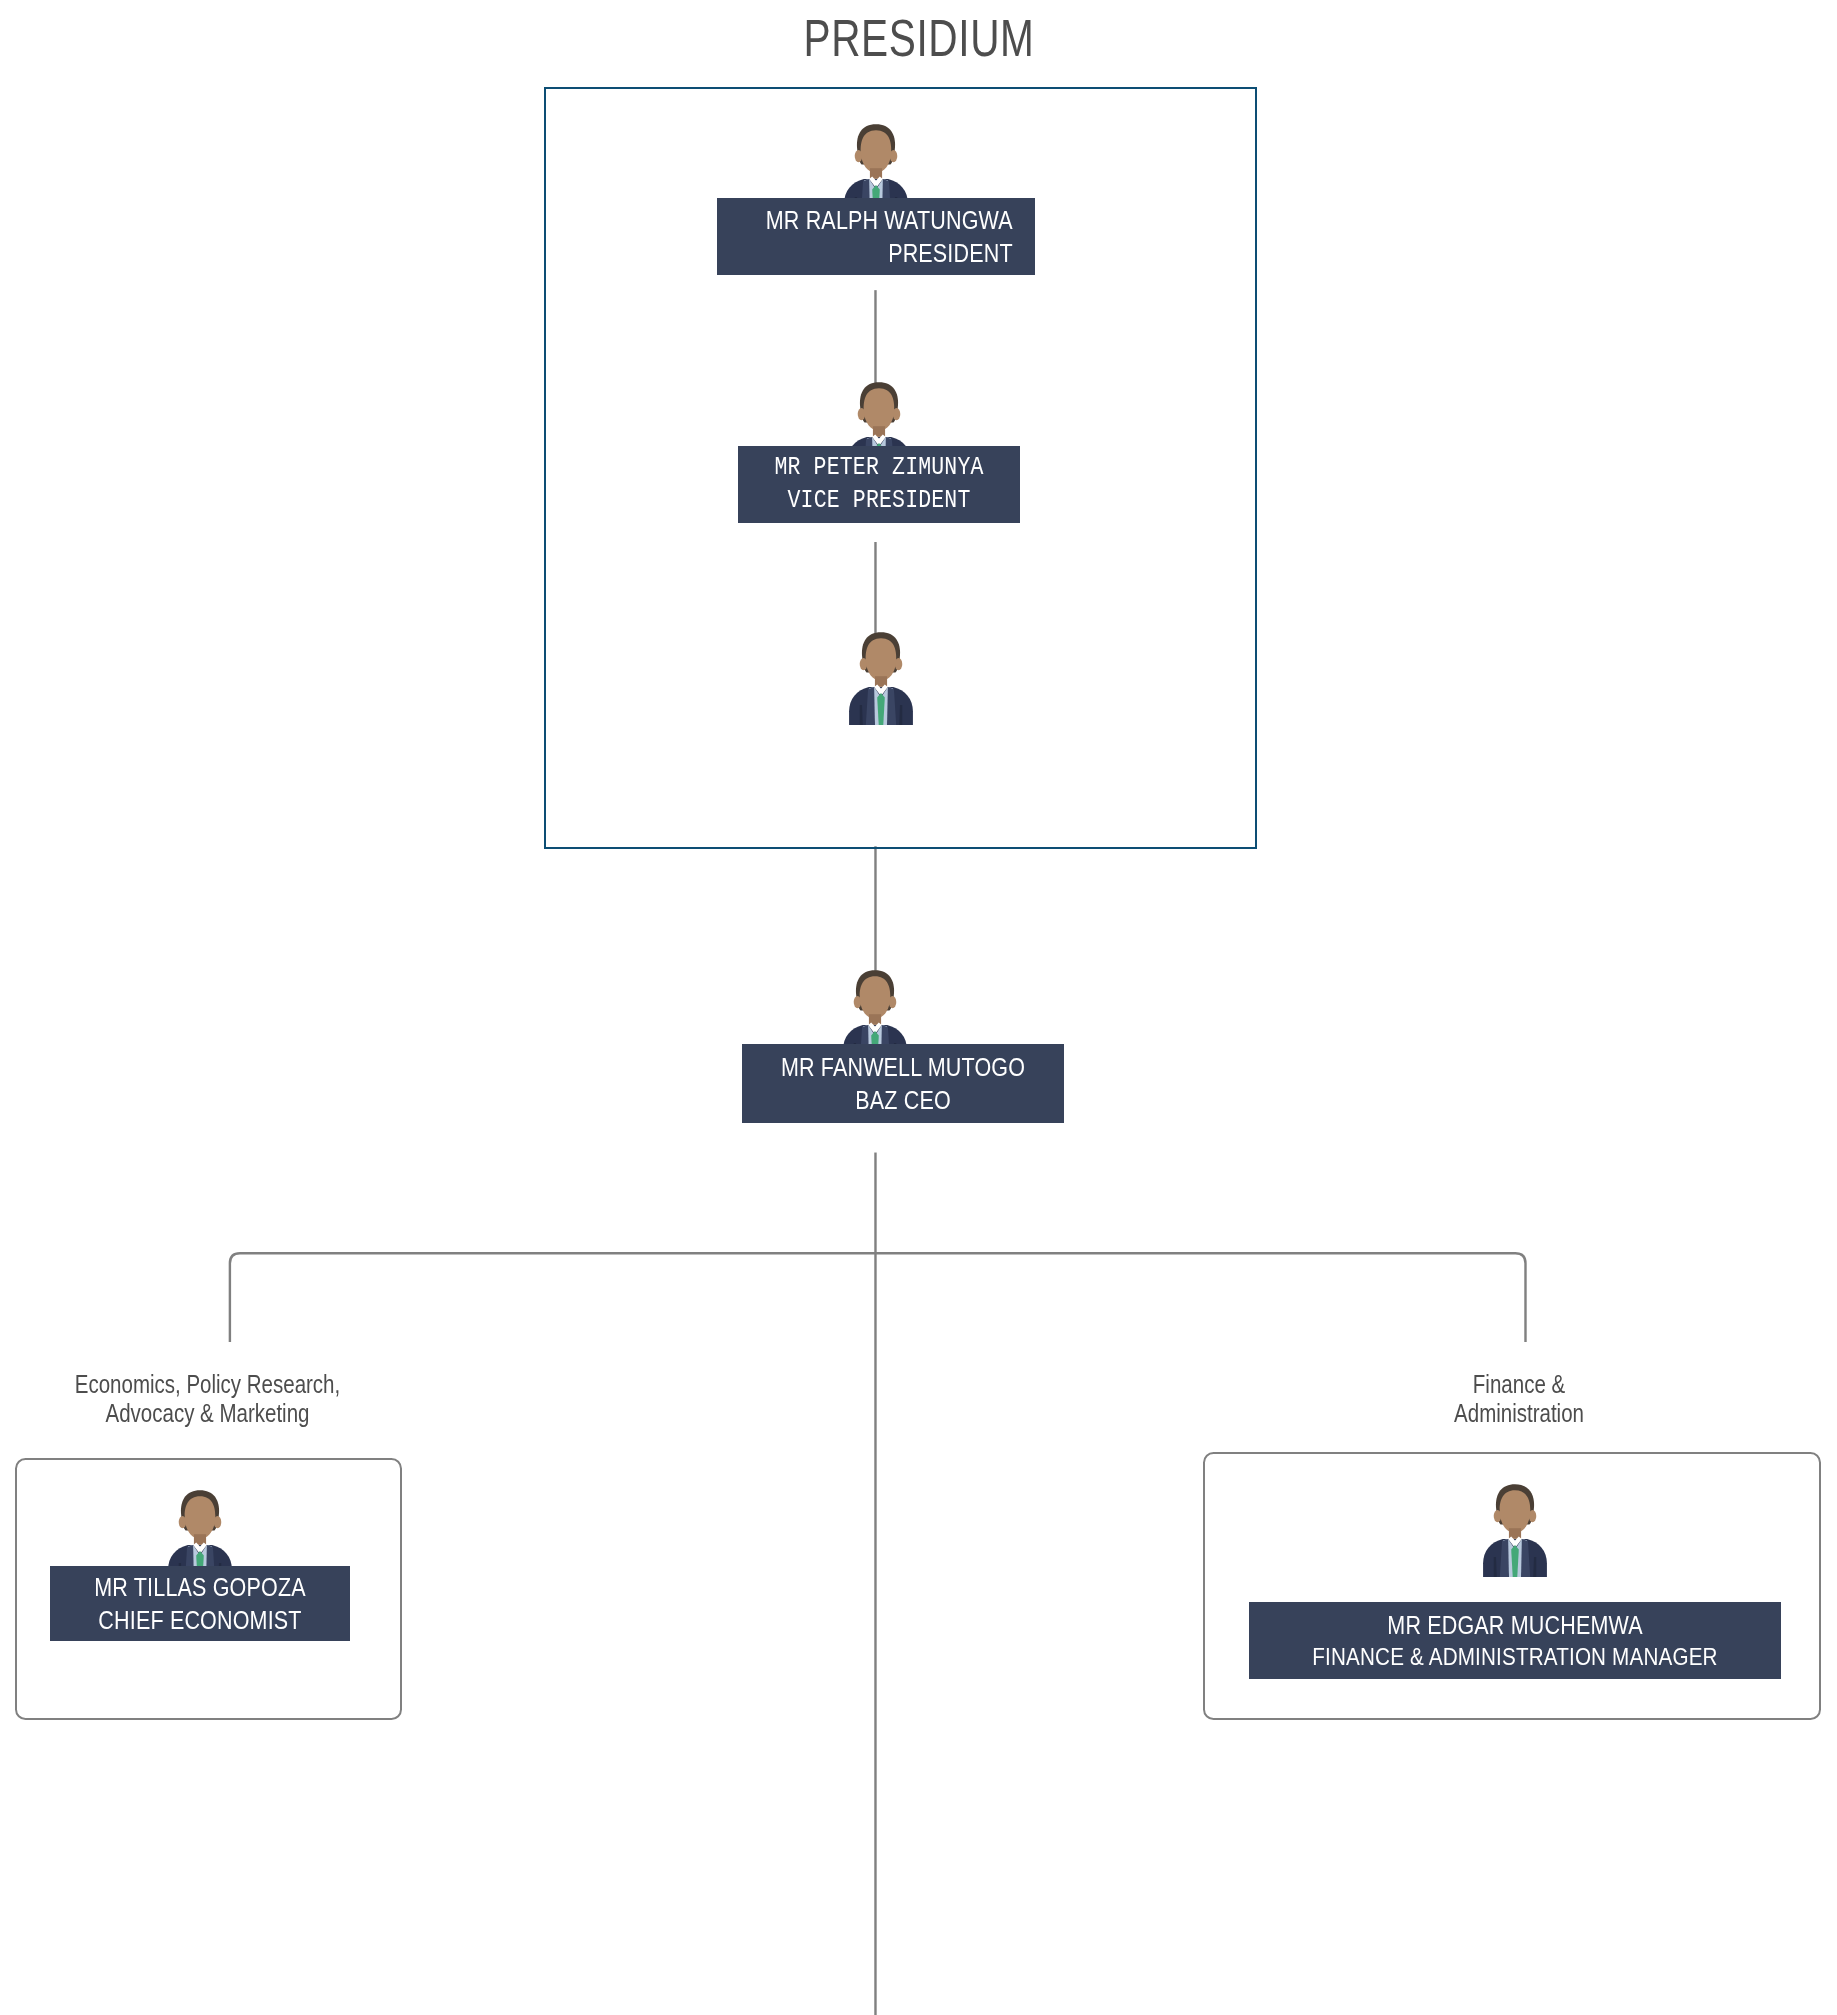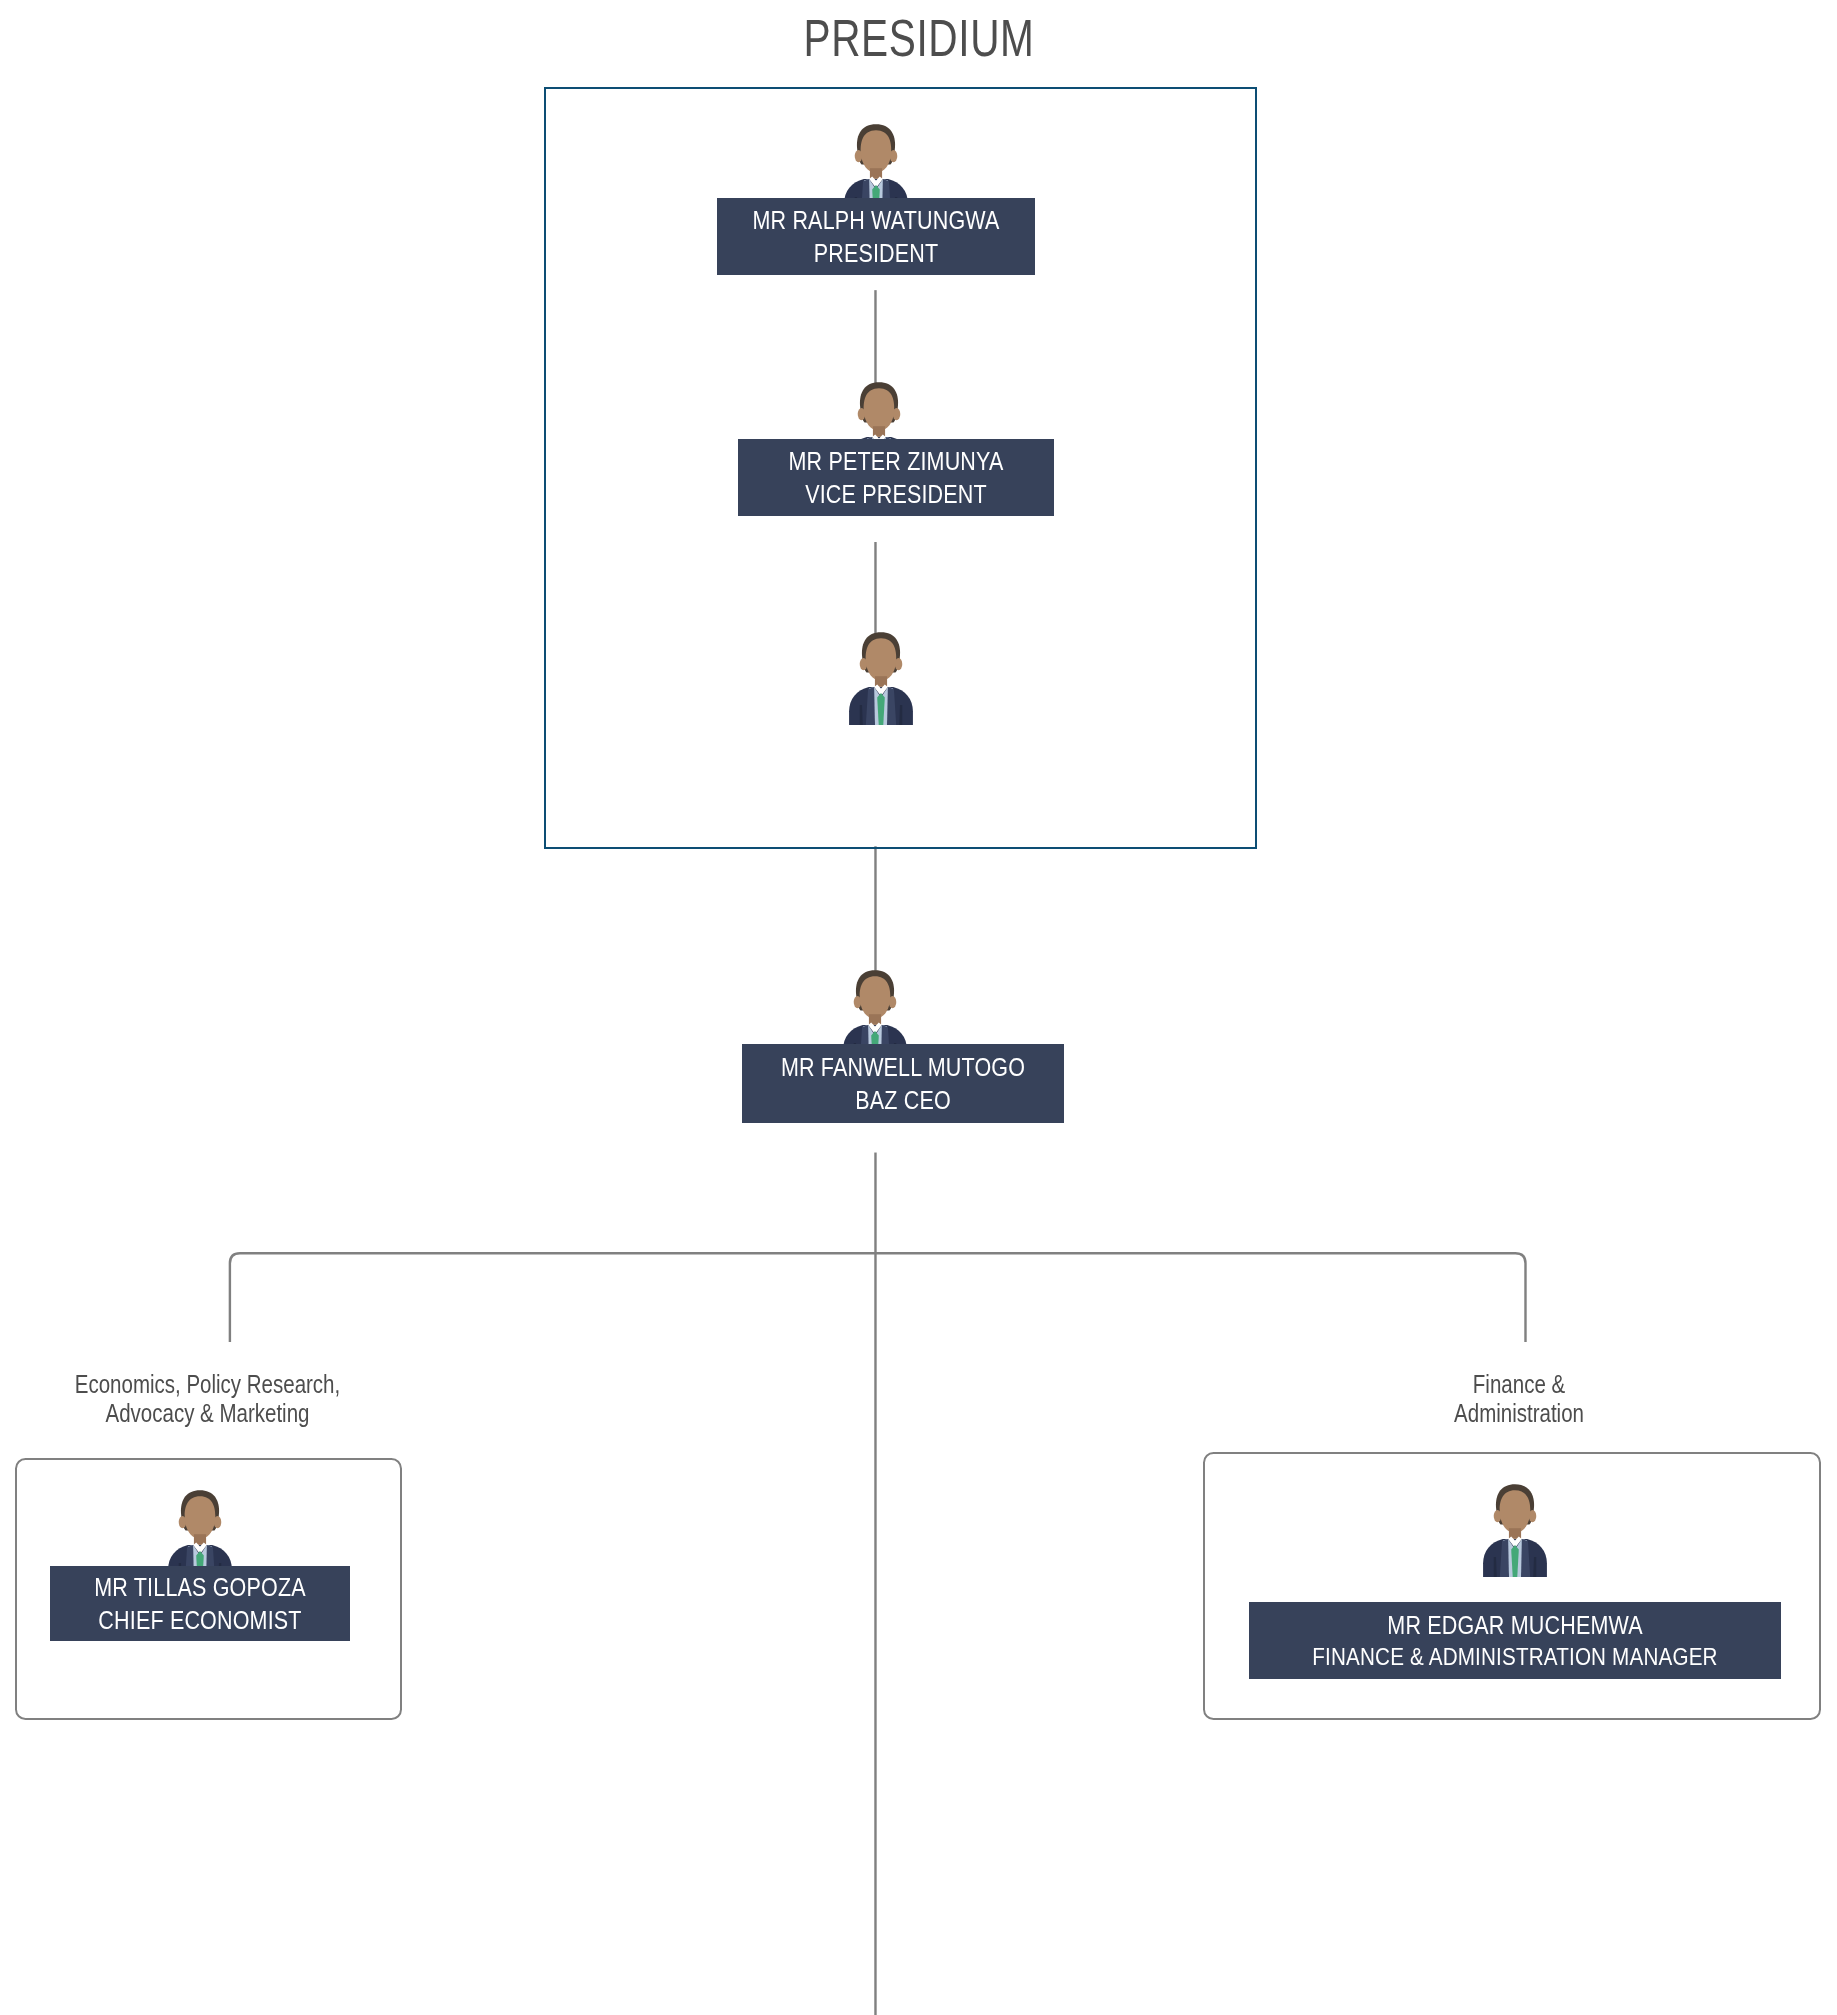--- a/index.html
+++ b/index.html
@@ -124,21 +124,21 @@
         <path d="M34 76 C18 80 8 92 8 108 L8 126 L92 126 L92 108 C92 92 82 80 66 76 Z" fill="#2b3450"></path>
         <path d="M41 76 L50 90 L59 76 L66 78 L58 126 L42 126 L34 78 Z" fill="#b8c9dd"></path>
         <path d="M41 76 L50 88 L59 76 L55 73 L50 78 L45 73 Z" fill="#ffffff"></path>
         <path d="M41 76 L33 79 L30 126 L42 126 Z" fill="#3a4563"></path>
         <path d="M59 76 L67 79 L70 126 L58 126 Z" fill="#3a4563"></path>
         <path d="M50 84 L55 90 L53 126 L47 126 L45 90 Z" fill="#44a878"></path>
         <path d="M22 100 L22 126 L26 126 L25 100 Z" fill="#232b42"></path>
         <path d="M78 100 L78 126 L74 126 L75 100 Z" fill="#232b42"></path>
       </svg>
     </div>
-    <div class="nameplate" style="left:0;top:77px;width:318px;height:77px;">
+    <div class="nameplate" style="left:0;top:77px;width:318px;height:77px;text-align:right;">
       <span class="ln">MR RALPH WATUNGWA</span>
       <span class="ln">PRESIDENT</span>
     </div>
   </div>
 
   <div class="person" id="node-vice-president" style="left:738px;top:379px;width:282px;height:169px;">
     <div class="avatar" style="top:0;">
       <svg width="76" height="96" viewBox="0 0 100 126">
         <path d="M50 4 C31 4 24 18 25 34 C26 48 28 54 31 57 L69 57 C72 54 74 48 75 34 C76 18 69 4 50 4 Z" fill="#4a3f35"></path>
         <ellipse cx="27" cy="46" rx="5" ry="8" fill="#b08968"></ellipse>
@@ -148,21 +148,21 @@
         <path d="M34 76 C18 80 8 92 8 108 L8 126 L92 126 L92 108 C92 92 82 80 66 76 Z" fill="#2b3450"></path>
         <path d="M41 76 L50 90 L59 76 L66 78 L58 126 L42 126 L34 78 Z" fill="#b8c9dd"></path>
         <path d="M41 76 L50 88 L59 76 L55 73 L50 78 L45 73 Z" fill="#ffffff"></path>
         <path d="M41 76 L33 79 L30 126 L42 126 Z" fill="#3a4563"></path>
         <path d="M59 76 L67 79 L70 126 L58 126 Z" fill="#3a4563"></path>
         <path d="M50 84 L55 90 L53 126 L47 126 L45 90 Z" fill="#44a878"></path>
         <path d="M22 100 L22 126 L26 126 L25 100 Z" fill="#232b42"></path>
         <path d="M78 100 L78 126 L74 126 L75 100 Z" fill="#232b42"></path>
       </svg>
     </div>
-    <div class="nameplate" style="left:0;top:60px;width:316px;height:77px;">
+    <div class="nameplate" style="left:0;top:67px;width:282px;height:77px;font-family:Liberation Mono, monospace;">
       <span class="ln">MR PETER ZIMUNYA</span>
       <span class="ln">VICE PRESIDENT</span>
     </div>
   </div>
 
   <div class="person" id="node-past-president" style="left:681px;top:629px;width:399px;height:173px;">
     <div class="avatar" style="top:0;">
       <svg width="76" height="96" viewBox="0 0 100 126">
         <path d="M50 4 C31 4 24 18 25 34 C26 48 28 54 31 57 L69 57 C72 54 74 48 75 34 C76 18 69 4 50 4 Z" fill="#4a3f35"></path>
         <ellipse cx="27" cy="46" rx="5" ry="8" fill="#b08968"></ellipse>

